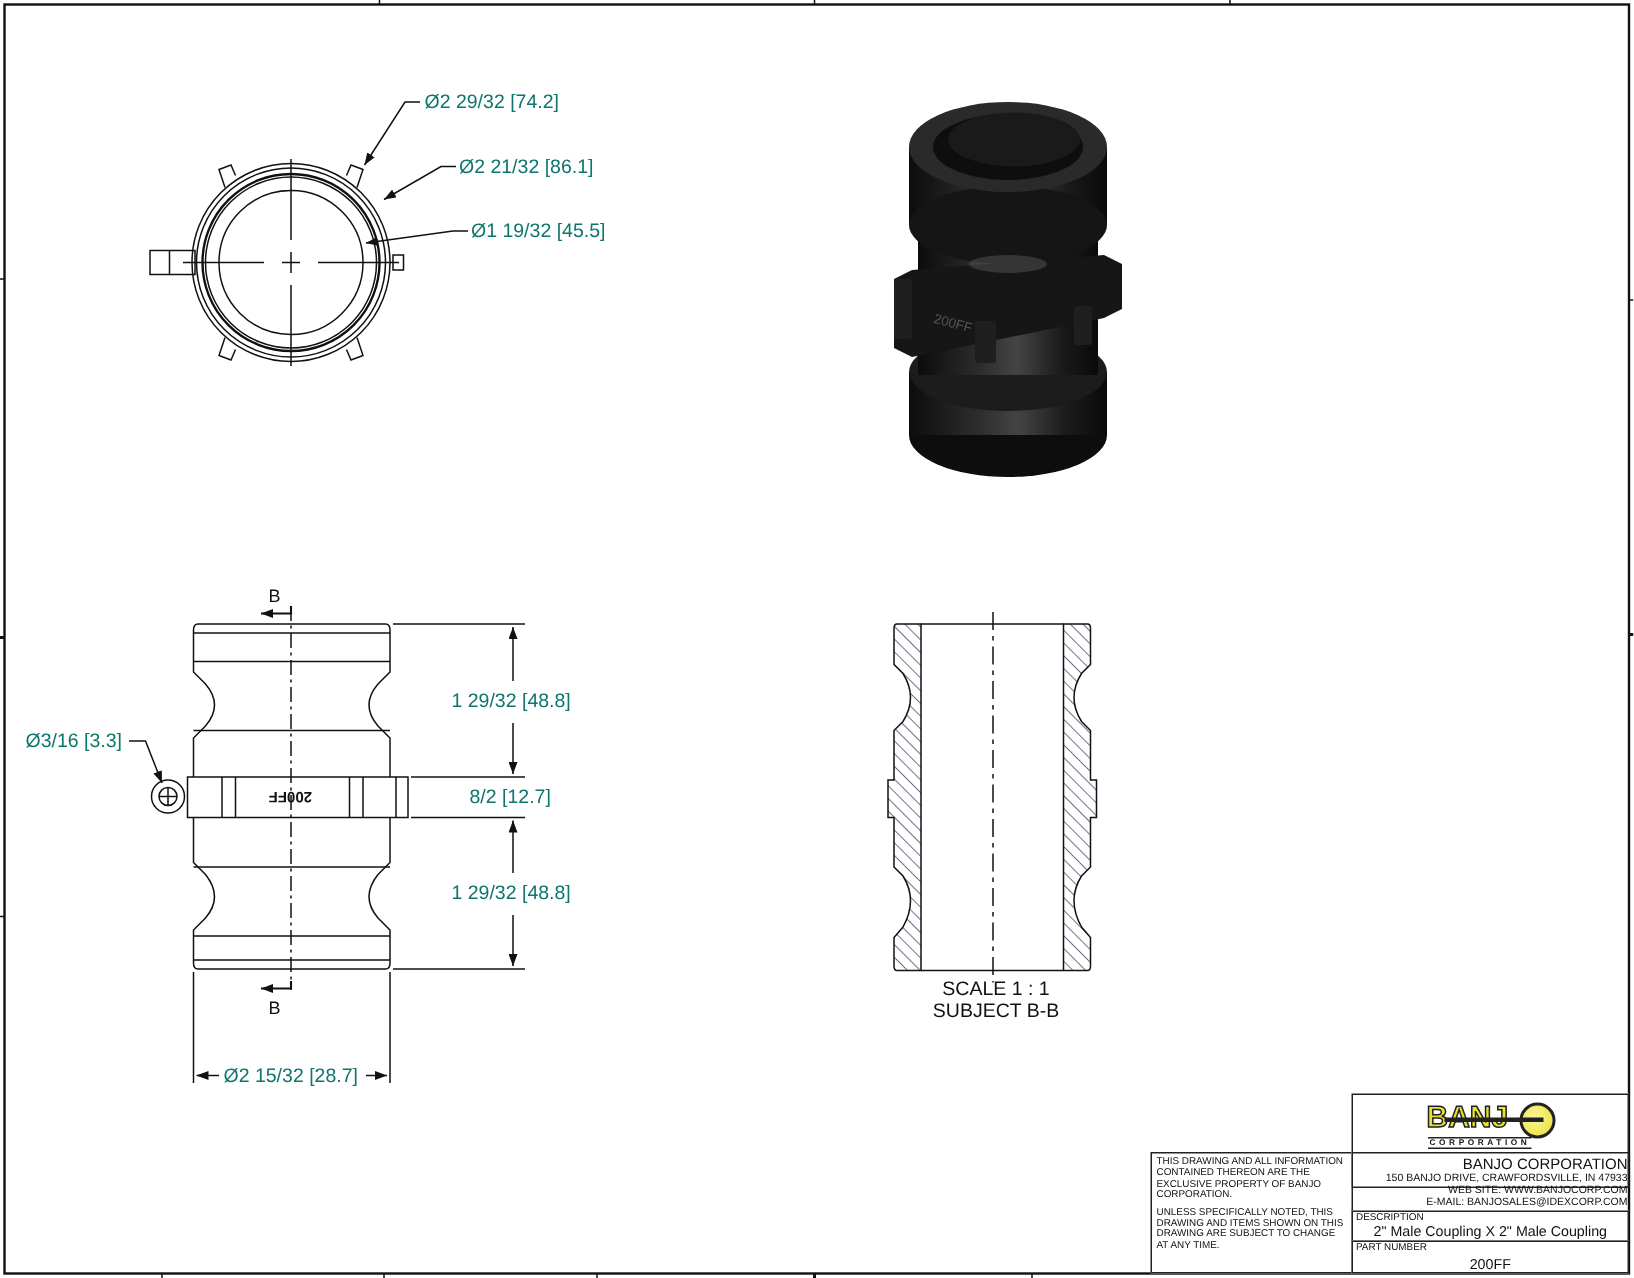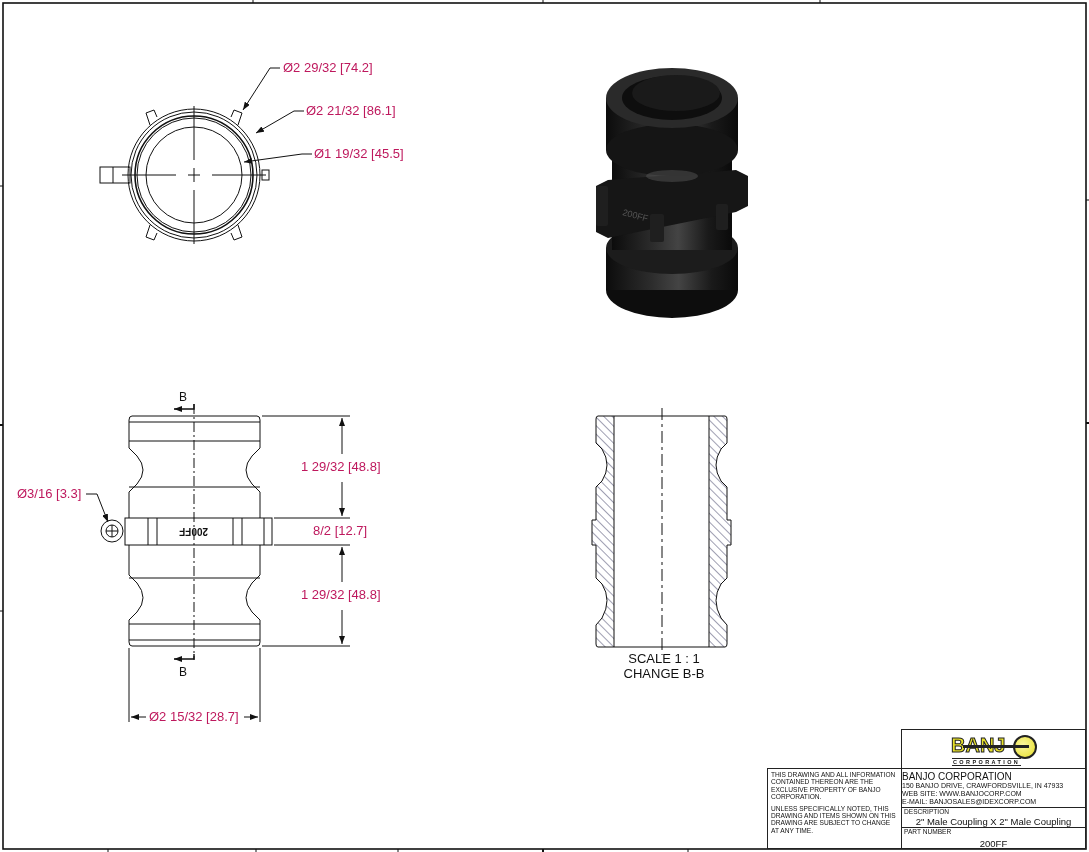--- a/index.html
+++ b/index.html
@@ -1,25 +1,25 @@
 <!DOCTYPE html>
 <html><head>
 <meta charset="utf-8">
 <style>
   html, body { margin: 0; padding: 0; background: #ffffff; }
   body { width: 1089px; height: 852px; position: relative; overflow: hidden; font-family: "Liberation Sans", sans-serif; color: #111; }
   svg.sheet { position: absolute; left: 0; top: 0; }
-  .dim { position: absolute; font-size: 13px; line-height: 14px; white-space: nowrap; color: #be185d; }
+  .dim { position: absolute; font-size: 13px; line-height: 14px; white-space: nowrap; color: #0f766e; }
   .lbl-b { position: absolute; font-size: 12px; color: #111; }
   .section-label { position: absolute; font-size: 13px; line-height: 14px; text-align: center; width: 140px; }
   .tb { position: absolute; border: 1px solid #222; box-sizing: border-box; background: #fff; }
   .tb-notes { left: 767px; top: 768px; width: 135px; height: 81px; font-size: 6.6px; line-height: 7.4px; padding: 2px 3px; text-transform: uppercase; }
   .tb-notes p { margin: 0 0 4px 0; }
   .tb-logo { left: 901px; top: 729px; width: 185px; height: 40px; }
-  .tb-company { left: 901px; top: 768px; width: 185px; height: 40px; text-align: left; }
+  .tb-company { left: 901px; top: 768px; width: 185px; height: 24px; text-align: right; }
   .tb-company .name { font-size: 10px; line-height: 11px; margin-top: 2px; }
   .tb-company .line { font-size: 7px; line-height: 8px; }
   .tb-desc { left: 901px; top: 807px; width: 185px; height: 21px; }
   .tb-part { left: 901px; top: 827px; width: 185px; height: 22px; }
   .tb-cap { position: absolute; left: 2px; top: 0px; font-size: 6.6px; line-height: 7px; }
   .tb-val { position: absolute; left: 0; right: 0; text-align: center; font-size: 9.5px; }
   .tb-desc .tb-val { top: 8px; }
   .tb-part .tb-val { top: 10px; }
   .logo-wrap { position: absolute; left: 47px; top: 3px; width: 96px; height: 34px; }
   .logo-word { position: absolute; left: 2px; top: 1px; font-size: 20px; font-weight: bold; color: #e8e22a; letter-spacing: 0px; -webkit-text-stroke: 1px #222; font-family: "Liberation Sans", sans-serif; }
@@ -190,21 +190,21 @@
 <div class="dim" style="left:314px; top:147px;">Ø1 19/32 [45.5]</div>
 
 <div class="lbl-b" style="left:179px; top:390px;">B</div>
 <div class="lbl-b" style="left:179px; top:665px;">B</div>
 <div class="dim" style="left:17px; top:487px;">Ø3/16 [3.3]</div>
 <div class="dim" style="left:301px; top:460px;">1 29/32 [48.8]</div>
 <div class="dim" style="left:313px; top:524px;">8/2 [12.7]</div>
 <div class="dim" style="left:301px; top:588px;">1 29/32 [48.8]</div>
 <div class="dim" style="left:149px; top:710px;">Ø2 15/32 [28.7]</div>
 
-<div class="section-label" style="left:594px; top:667px;">CHANGE B-B</div>
+<div class="section-label" style="left:594px; top:667px;">SUBJECT B-B</div>
 <div class="section-label" style="left:594px; top:652px;">SCALE 1 : 1</div>
 
 <div class="tb tb-notes">
   <p>THIS DRAWING AND ALL INFORMATION CONTAINED THEREON ARE THE EXCLUSIVE PROPERTY OF BANJO CORPORATION.</p>
   <p>UNLESS SPECIFICALLY NOTED, THIS DRAWING AND ITEMS SHOWN ON THIS DRAWING ARE SUBJECT TO CHANGE AT ANY TIME.</p>
 </div>
 
 <div class="tb tb-logo">
   <div class="logo-wrap">
     <div class="logo-ball"></div>

